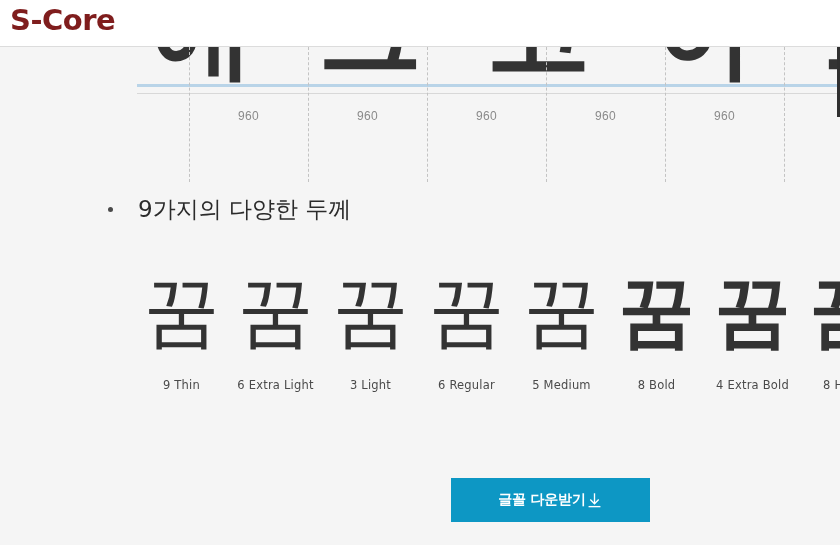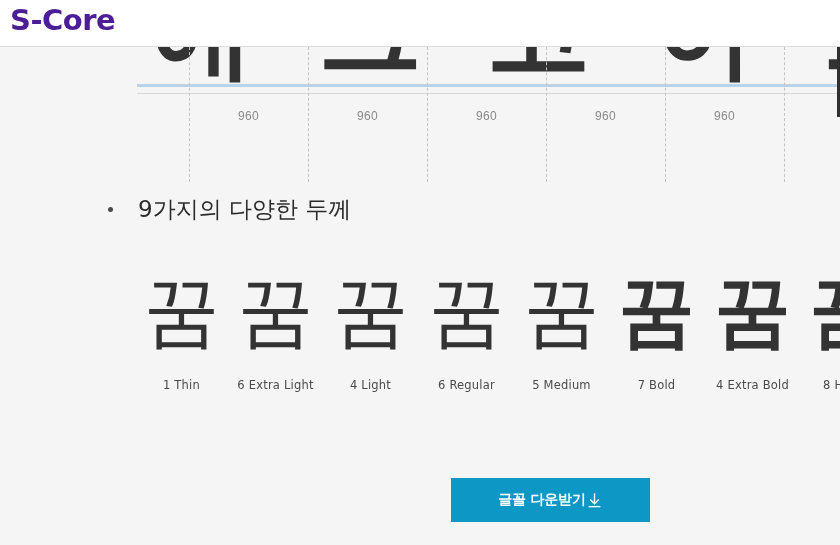--- a/index.html
+++ b/index.html
@@ -34,21 +34,21 @@
     box-sizing: border-box;
   }
   .logo {
     position: absolute;
     left: 10px;
     top: 3px;
     font-family: "DejaVu Sans", sans-serif;
     font-size: 29px;
     font-weight: bold;
     letter-spacing: -0.5px;
-    color: #4c1d95;
+    color: #7f1d1d;
     line-height: 34px;
     white-space: nowrap;
   }
 
   
   .content {
     position: absolute;
     left: 0; top: 47px;
     width: 840px;
     height: 498px;
@@ -250,41 +250,41 @@
     </div>
 
     <div class="bullet-row">
       <span class="bullet-dot"></span>
       <span class="bullet-text">9가지의 다양한 두께</span>
     </div>
 
     <div class="weights">
       <div class="weight-col" style="left:-6px">
         <span class="weight-glyph" style="font-weight:100">꿈</span>
-        <span class="weight-label">1 Thin</span>
+        <span class="weight-label">9 Thin</span>
       </div>
       <div class="weight-col" style="left:88px">
         <span class="weight-glyph" style="font-weight:200">꿈</span>
         <span class="weight-label">6 Extra Light</span>
       </div>
       <div class="weight-col" style="left:183px">
         <span class="weight-glyph" style="font-weight:300">꿈</span>
-        <span class="weight-label">4 Light</span>
+        <span class="weight-label">3 Light</span>
       </div>
       <div class="weight-col" style="left:279px">
         <span class="weight-glyph" style="font-weight:400">꿈</span>
         <span class="weight-label">6 Regular</span>
       </div>
       <div class="weight-col" style="left:374px">
         <span class="weight-glyph" style="font-weight:500">꿈</span>
         <span class="weight-label">5 Medium</span>
       </div>
       <div class="weight-col" style="left:469px">
         <span class="weight-glyph" style="font-weight:600">꿈</span>
-        <span class="weight-label">7 Bold</span>
+        <span class="weight-label">8 Bold</span>
       </div>
       <div class="weight-col" style="left:565px">
         <span class="weight-glyph" style="font-weight:700">꿈</span>
         <span class="weight-label">4 Extra Bold</span>
       </div>
       <div class="weight-col" style="left:660px">
         <span class="weight-glyph" style="font-weight:800">꿈</span>
         <span class="weight-label">8 Heavy</span>
       </div>
 

